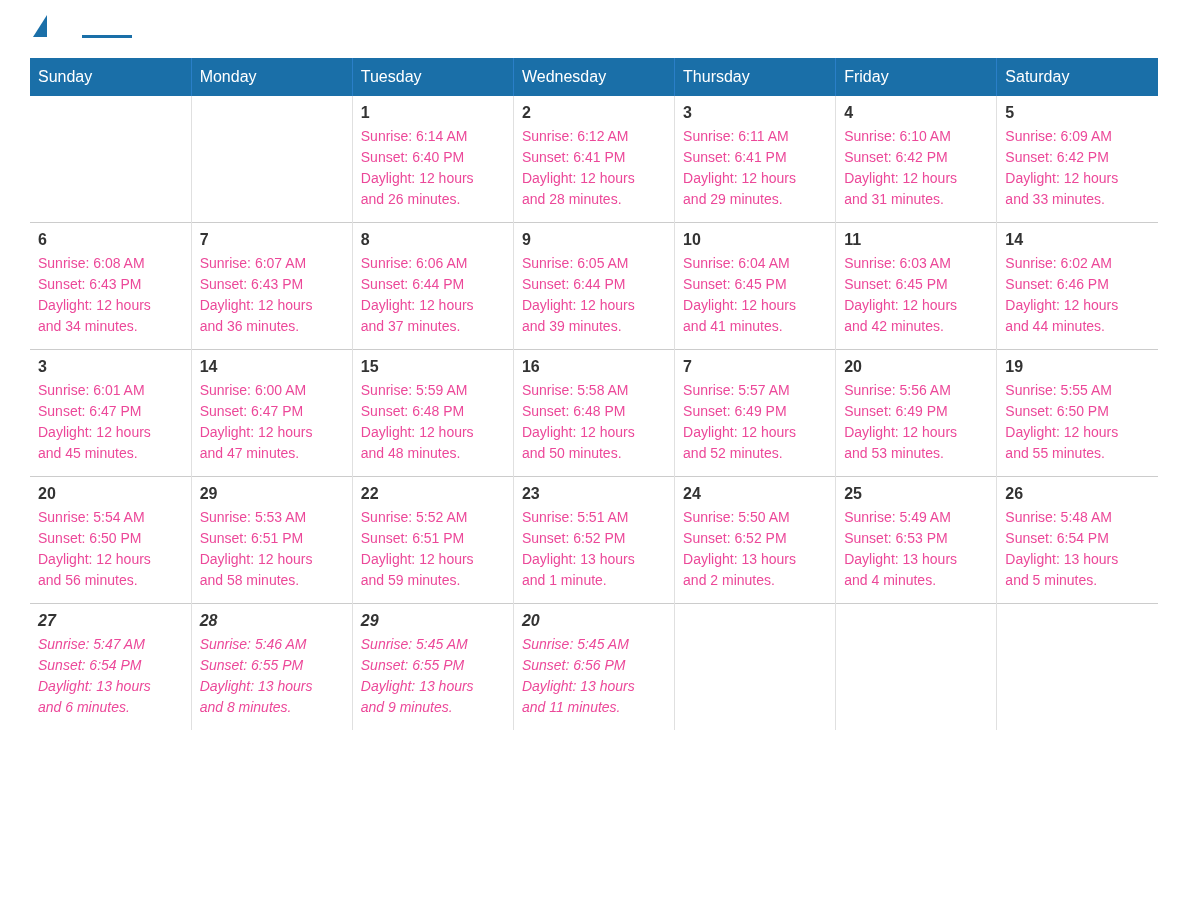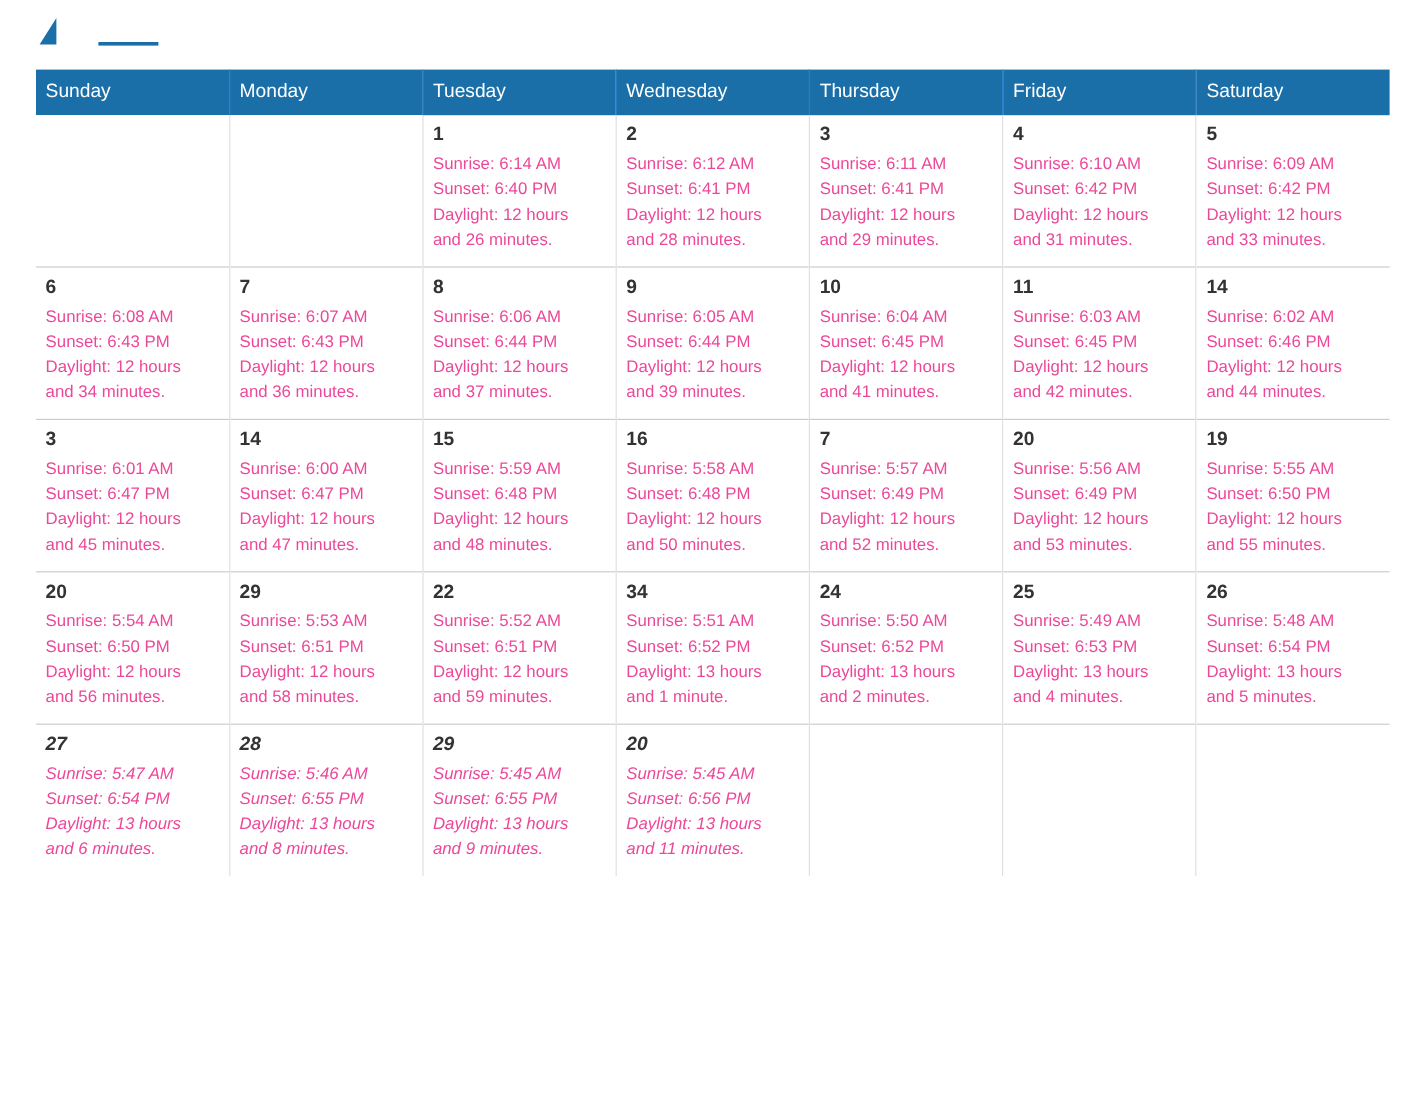--- a/index.html
+++ b/index.html
@@ -248,21 +248,21 @@
         </td>
         <td>
           <span class="day-number">29</span>
           <div class="day-info">Sunrise: 5:53 AM<br>Sunset: 6:51 PM<br>Daylight: 12 hours<br>and 58 minutes.</div>
         </td>
         <td>
           <span class="day-number">22</span>
           <div class="day-info">Sunrise: 5:52 AM<br>Sunset: 6:51 PM<br>Daylight: 12 hours<br>and 59 minutes.</div>
         </td>
         <td>
-          <span class="day-number">34</span>
+          <span class="day-number">23</span>
           <div class="day-info">Sunrise: 5:51 AM<br>Sunset: 6:52 PM<br>Daylight: 13 hours<br>and 1 minute.</div>
         </td>
         <td>
           <span class="day-number">24</span>
           <div class="day-info">Sunrise: 5:50 AM<br>Sunset: 6:52 PM<br>Daylight: 13 hours<br>and 2 minutes.</div>
         </td>
         <td>
           <span class="day-number">25</span>
           <div class="day-info">Sunrise: 5:49 AM<br>Sunset: 6:53 PM<br>Daylight: 13 hours<br>and 4 minutes.</div>
         </td>

